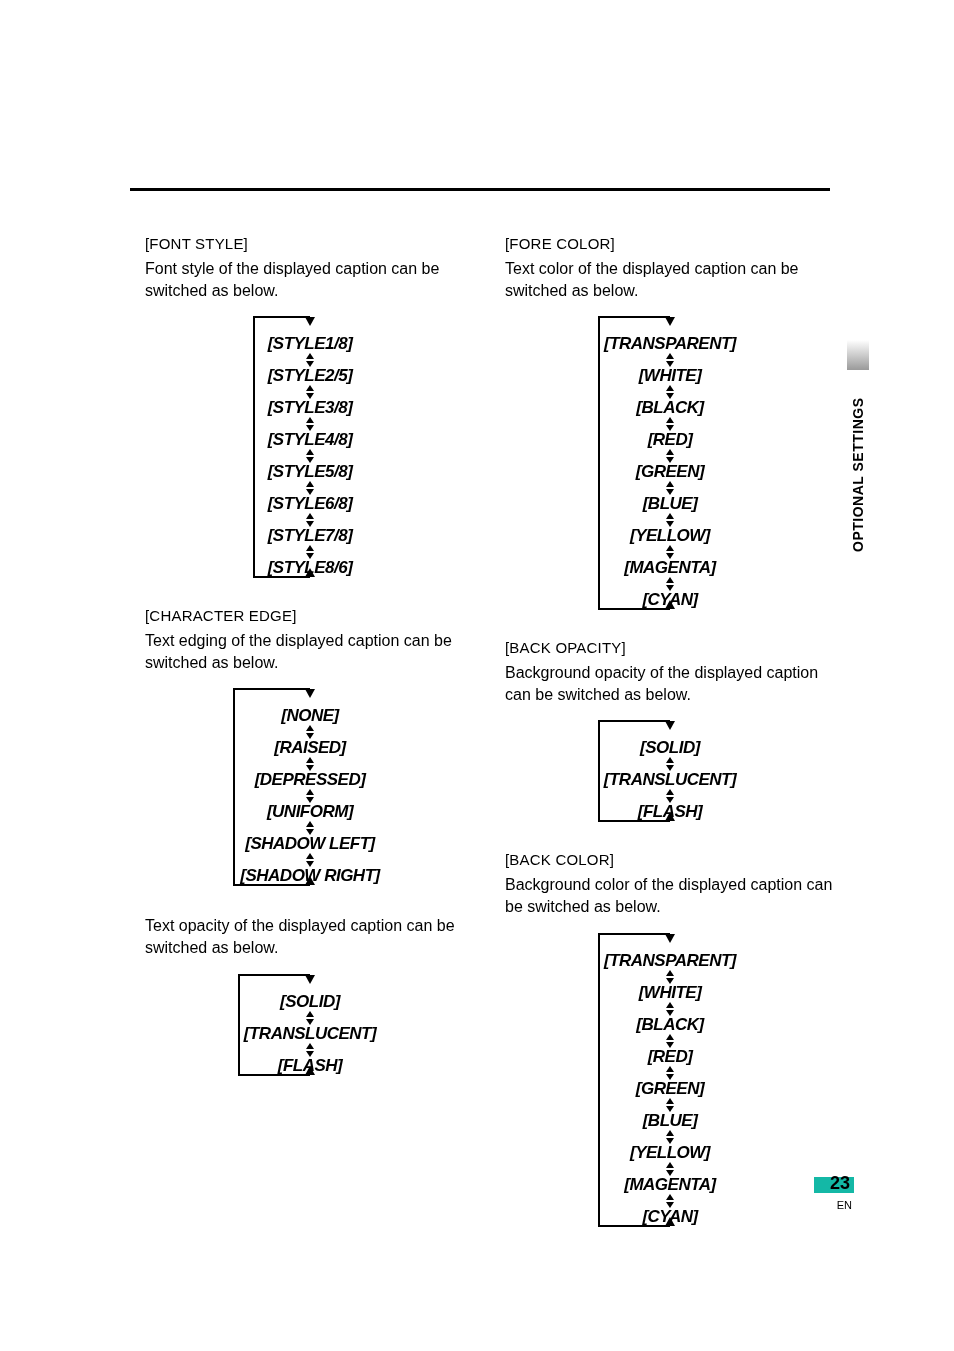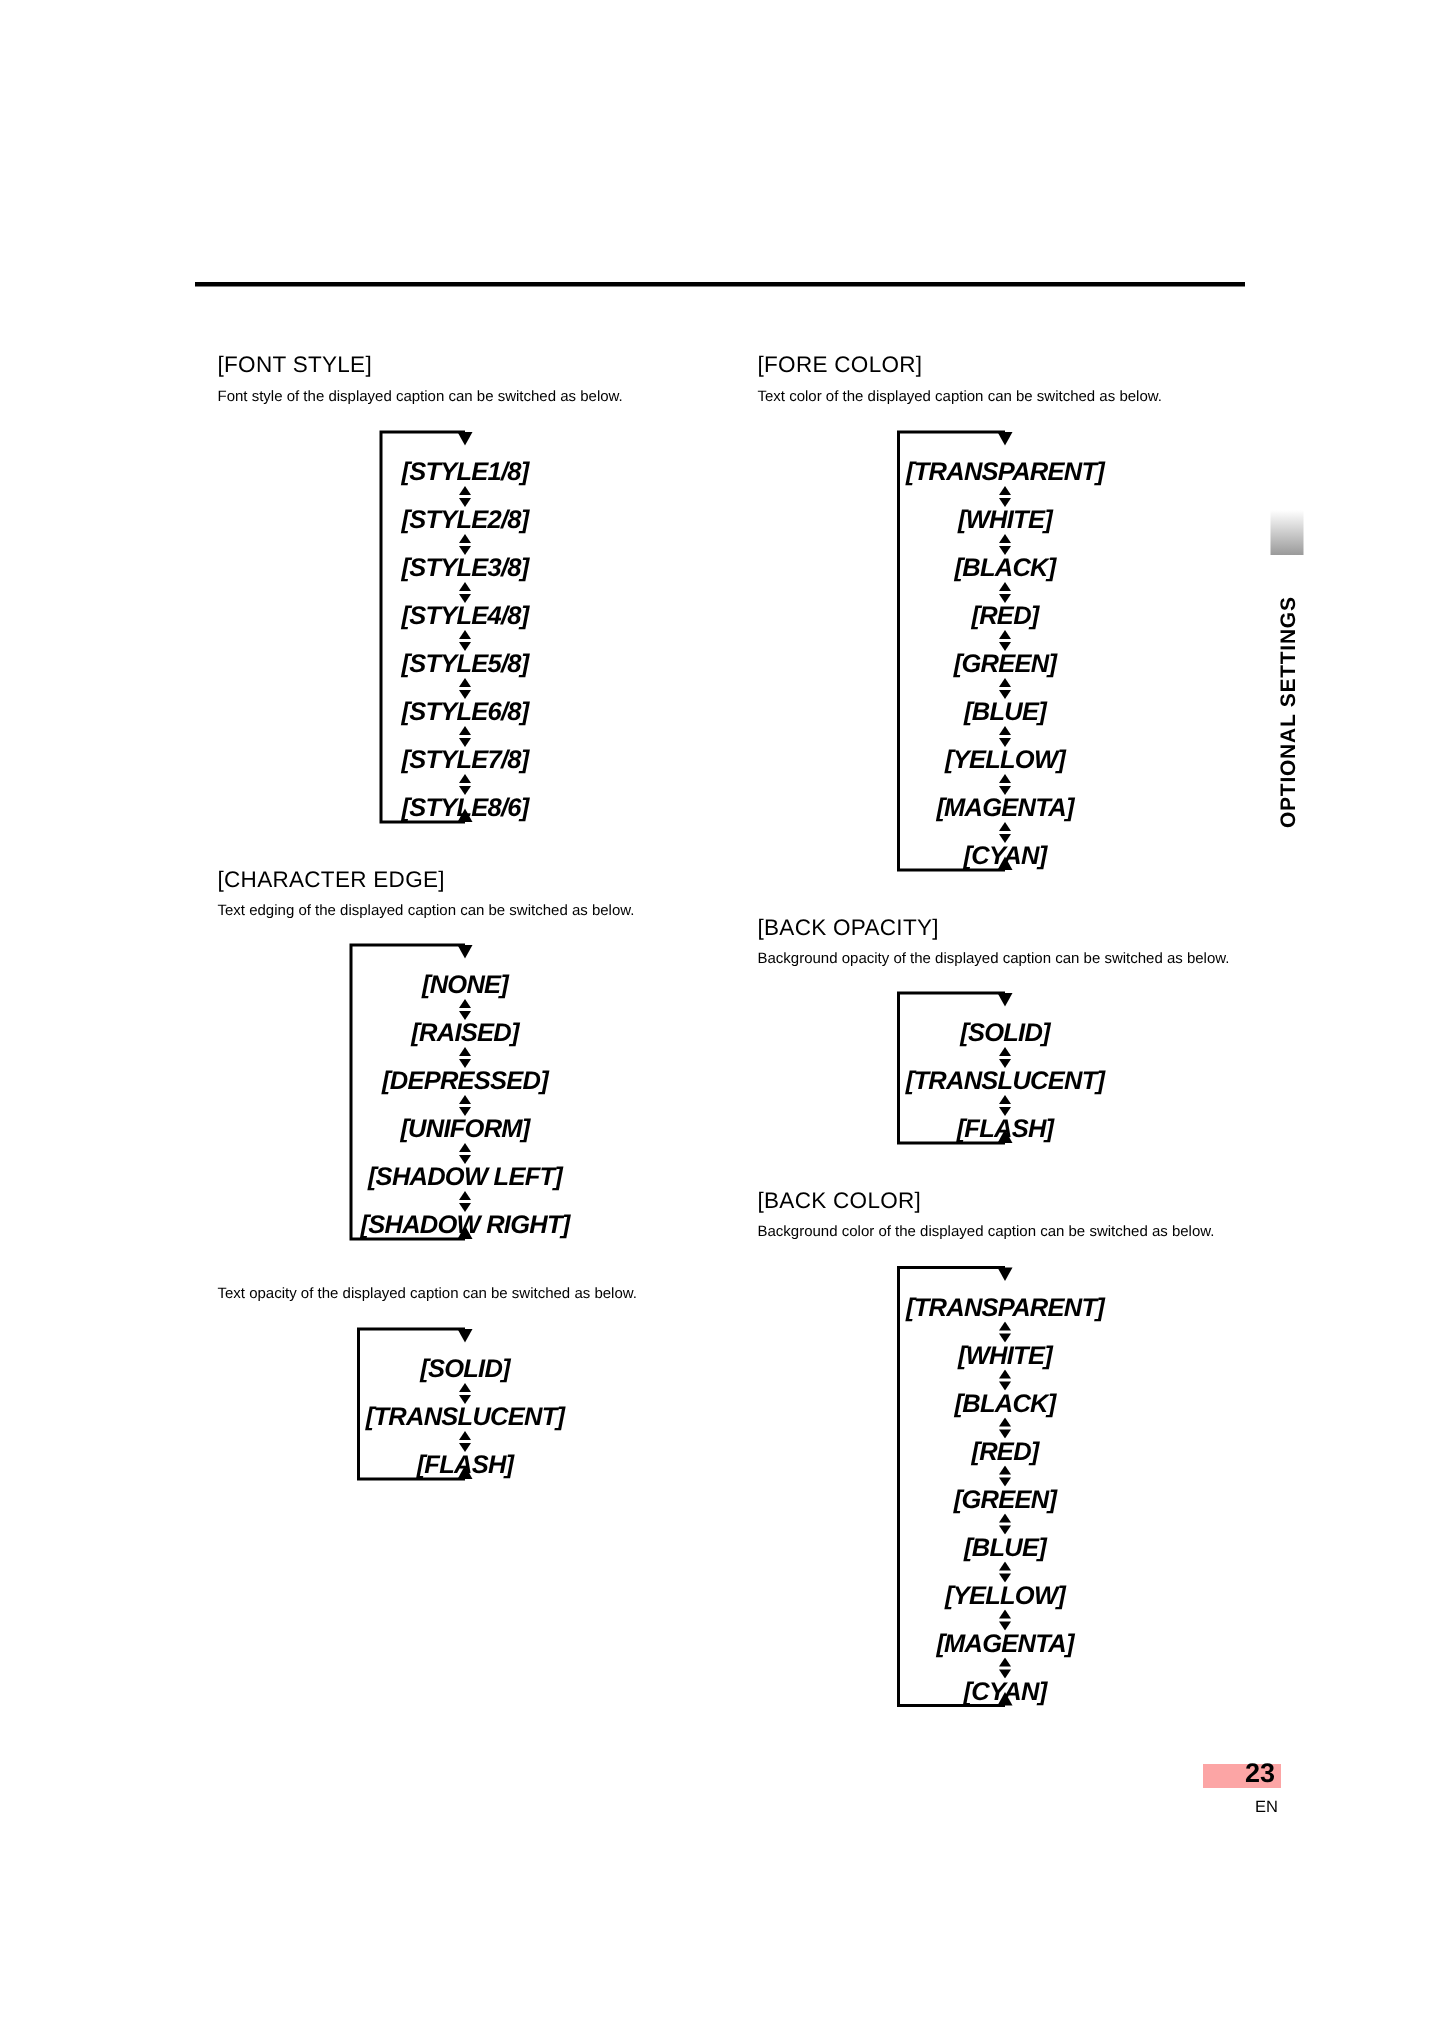--- a/index.html
+++ b/index.html
@@ -26,21 +26,21 @@
   .col-left { left: 145px; top: 235px; }
   .col-right { left: 505px; top: 235px; }
   .section { margin-bottom: 28px; }
   .heading {
     font-weight: normal;
     font-size: 15px;
     margin-bottom: 6px;
     letter-spacing: 0.2px;
   }
   .desc {
-    font-size: 10px;
+    font-size: 16px;
     line-height: 1.35;
     margin-bottom: 14px;
   }
   .cyclebox {
     margin: 0 auto;
     text-align: center;
     position: relative;
     padding: 10px 0;
   }
   .cycle-item {
@@ -87,23 +87,23 @@
     line-height: 22px;
   }
   .footer {
     position: absolute;
     right: 100px;
     bottom: 140px;
     text-align: right;
   }
   .pagenum-bg {
     display: inline-block;
-    background: #fca5a5;
+    background: #14b8a6;
     height: 16px;
-    width: 52px;
+    width: 40px;
     position: relative;
   }
   .pagenum {
     position: absolute;
     right: 4px;
     top: -4px;
     font-weight: bold;
     font-size: 18px;
     color: #000;
   }
@@ -128,21 +128,21 @@
           <path d="M 60 2 L 4 2 L 4 262 L 60 262" fill="none" stroke="#000" stroke-width="2"></path>
           <polygon points="55,2 65,2 60,11" fill="#000"></polygon>
           <polygon points="55,262 65,262 60,253" fill="#000"></polygon>
         </svg>
         <div style="position: relative; padding-top: 8px;">
           <div class="cycle-item">[STYLE1/8]</div>
           <svg width="10" height="14" class="updown">
             <polygon points="5,0 9,6 1,6" fill="#000"></polygon>
             <polygon points="1,8 9,8 5,14" fill="#000"></polygon>
           </svg>
-          <div class="cycle-item">[STYLE2/8]</div>
+          <div class="cycle-item">[STYLE2/5]</div>
           <svg width="10" height="14" class="updown">
             <polygon points="5,0 9,6 1,6" fill="#000"></polygon>
             <polygon points="1,8 9,8 5,14" fill="#000"></polygon>
           </svg>
           <div class="cycle-item">[STYLE3/8]</div>
           <svg width="10" height="14" class="updown">
             <polygon points="5,0 9,6 1,6" fill="#000"></polygon>
             <polygon points="1,8 9,8 5,14" fill="#000"></polygon>
           </svg>
           <div class="cycle-item">[STYLE4/8]</div>

